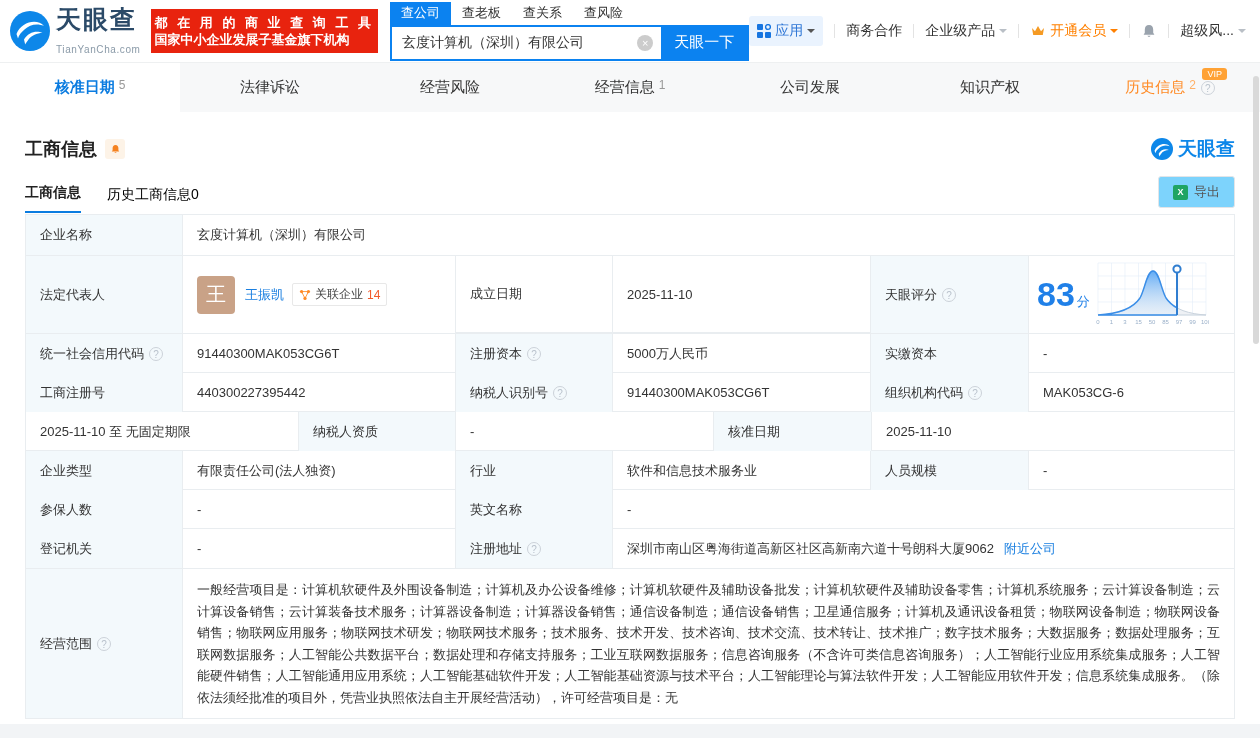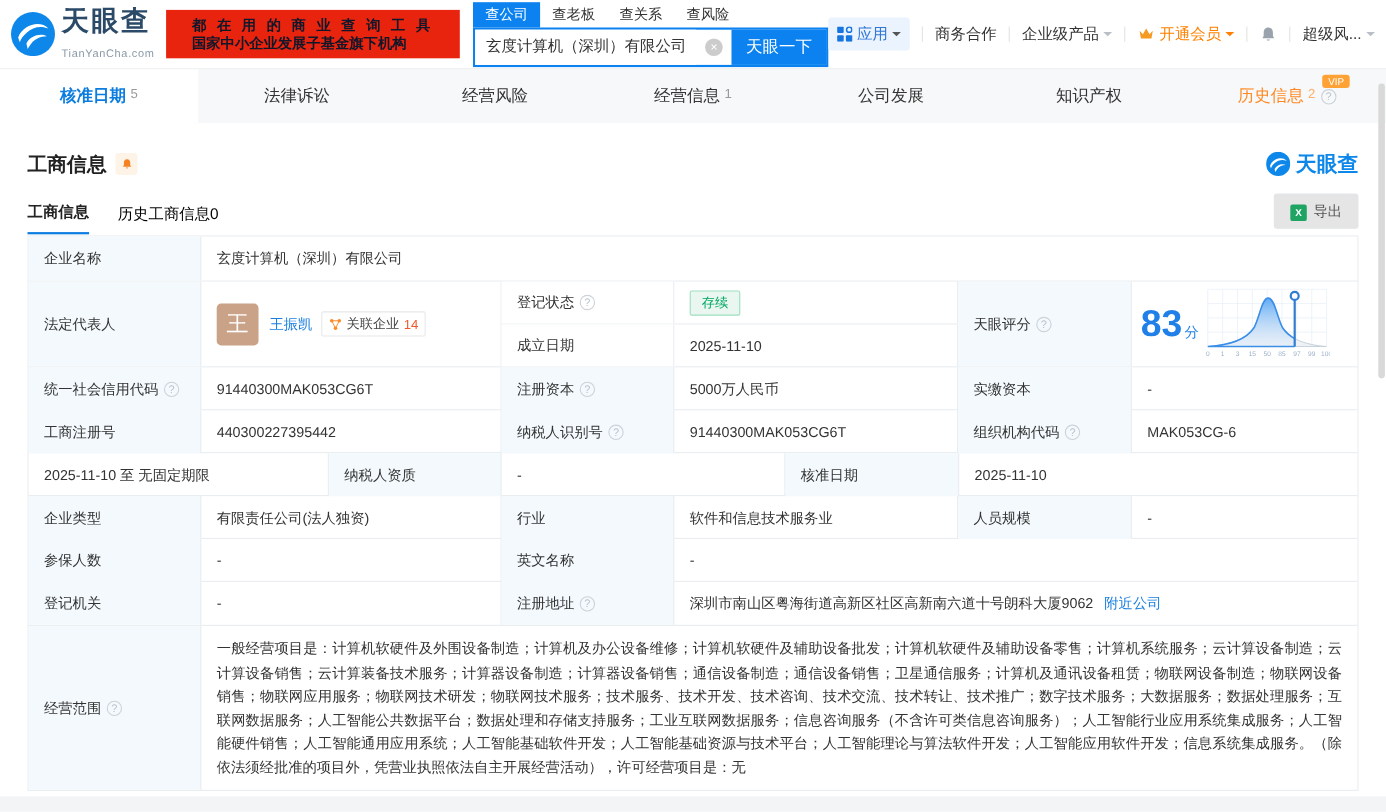--- a/index.html
+++ b/index.html
@@ -12,22 +12,22 @@
     width:1260px;height:738px;overflow:hidden;position:relative;
     background:#fff;color:#333;
     font-family:"Liberation Sans","DejaVu Sans",sans-serif;
   }
   
   .topbar{height:62px;display:flex;align-items:center;padding:0 14px 0 10px}
   .logo{display:flex;align-items:center;cursor:pointer}
   .logo-text{margin-left:6px;line-height:1}
   .brand{font-size:25px;font-weight:bold;color:#2b4a68;letter-spacing:2px}
   .domain{font-size:10px;color:#8a9aa8;letter-spacing:.6px;margin-top:13px}
-  .slogan{background:var(--red);color:#0f172a;font-size:13px;font-weight:bold;
-    padding:5px 24px;line-height:17px;margin-left:10px;white-space:nowrap}
+  .slogan{background:var(--red);color:#ffffff;font-size:13px;font-weight:bold;
+    padding:5px 4px;line-height:17px;margin-left:10px;white-space:nowrap}
   .slogan .l1{letter-spacing:3px}
   .searchbox{margin-left:12px;width:420px}
   .search-tabs{display:flex;font-size:13px}
   .stab{padding:2px 11px 3px;cursor:pointer;color:#333}
   .stab.active{background:var(--blue);color:#fff}
   .search-row{display:flex;border:2px solid var(--blue);height:36px;align-items:stretch}
   .search-input{flex:1;border:0;outline:0;padding:0 10px;font-size:14px;color:#333;min-width:0}
   .clear-ic{width:16px;height:16px;border-radius:50%;background:#ccc;color:#fff;
     font-size:11px;line-height:16px;text-align:center;align-self:center;margin:0 8px;cursor:pointer}
   .clear-ic::after{content:"×"}
@@ -57,22 +57,22 @@
   .content{padding:0 25px}
   .section-head{display:flex;align-items:center;margin-top:24px}
   .section-title{font-size:18px;font-weight:bold;color:#222;margin:0}
   .sec-bell{width:20px;height:20px;background:#fdf3e7;border-radius:3px;margin-left:8px;
     display:flex;align-items:center;justify-content:center;cursor:pointer}
   .watermark{margin-left:auto;display:flex;align-items:center;gap:5px;color:#0d87e9;
     font-weight:bold;font-size:19px}
   .subtab-row{display:flex;align-items:flex-end;margin-top:14px}
   .subtab{font-size:14px;margin-right:26px;padding-bottom:9px;color:#000000;cursor:pointer}
   .subtab.active{color:#222;font-weight:bold;border-bottom:2px solid #0b7ce0}
-  .export-btn{margin-left:auto;display:flex;align-items:flex-end;gap:6px;border:1px solid #e2e5e8;
-    background:#e5e5e5;border-radius:3px;padding:6px 14px;font-size:13px;color:#555;
+  .export-btn{margin-left:auto;display:flex;align-items:center;gap:6px;border:1px solid #e2e5e8;
+    background:#7dd3fc;border-radius:3px;padding:6px 14px;font-size:13px;color:#555;
     margin-bottom:5px;cursor:pointer}
   .excel-ic{width:15px;height:15px;background:#1fa463;border-radius:2px;color:#fff;
     font-size:9px;font-weight:bold;line-height:15px;text-align:center}
   .excel-ic::after{content:"X"}
   
   .info-table{border:1px solid var(--bd);margin-top:1px;font-size:13px}
   .row{display:flex;border-bottom:1px solid var(--bd)}
   .row:last-child{border-bottom:0}
   .cell{display:flex;align-items:center;padding:0 14px;border-right:1px solid var(--bd)}
   .lbl{background:var(--tint)}
@@ -249,29 +249,20 @@
             <circle cx="3" cy="3" r="1.9" fill="#ff8a24"></circle>
             <circle cx="11" cy="3" r="1.9" fill="#ff8a24"></circle>
             <circle cx="7" cy="11" r="1.9" fill="#ff8a24"></circle>
             <path d="M3 3 L11 3 L7 11 Z" fill="none" stroke="#ff8a24" stroke-width="1"></path>
           </svg>
           <span>关联企业</span>
           <span class="rel-count">14</span>
         </span>
       </div>
       <div class="mid">
-        <div class="mrow">
-          <div class="mlbl">
-            <span>登记状态</span>
-            <span class="qi"></span>
-          </div>
-          <div class="mval">
-            <span class="status-badge">存续</span>
-          </div>
-        </div>
         <div class="mrow">
           <div class="mlbl">成立日期</div>
           <div class="mval">2025-11-10</div>
         </div>
       </div>
       <div class="cell lbl w-l3">
         <span>天眼评分</span>
         <span class="qi"></span>
       </div>
       <div class="score-cell">

